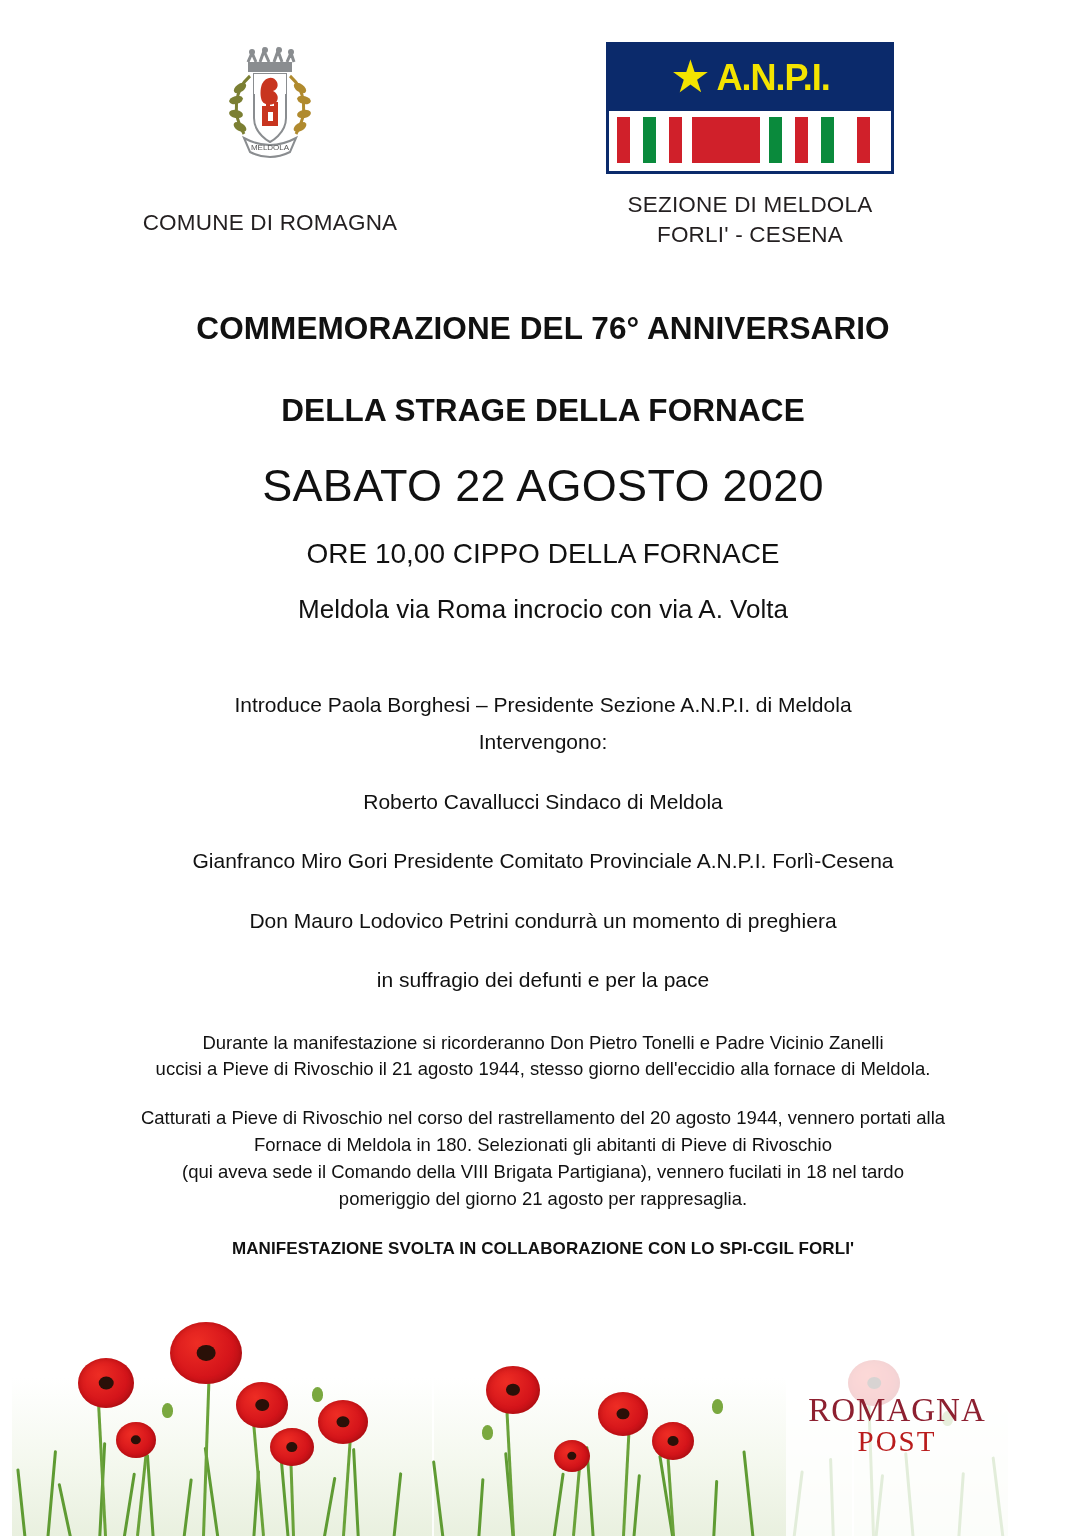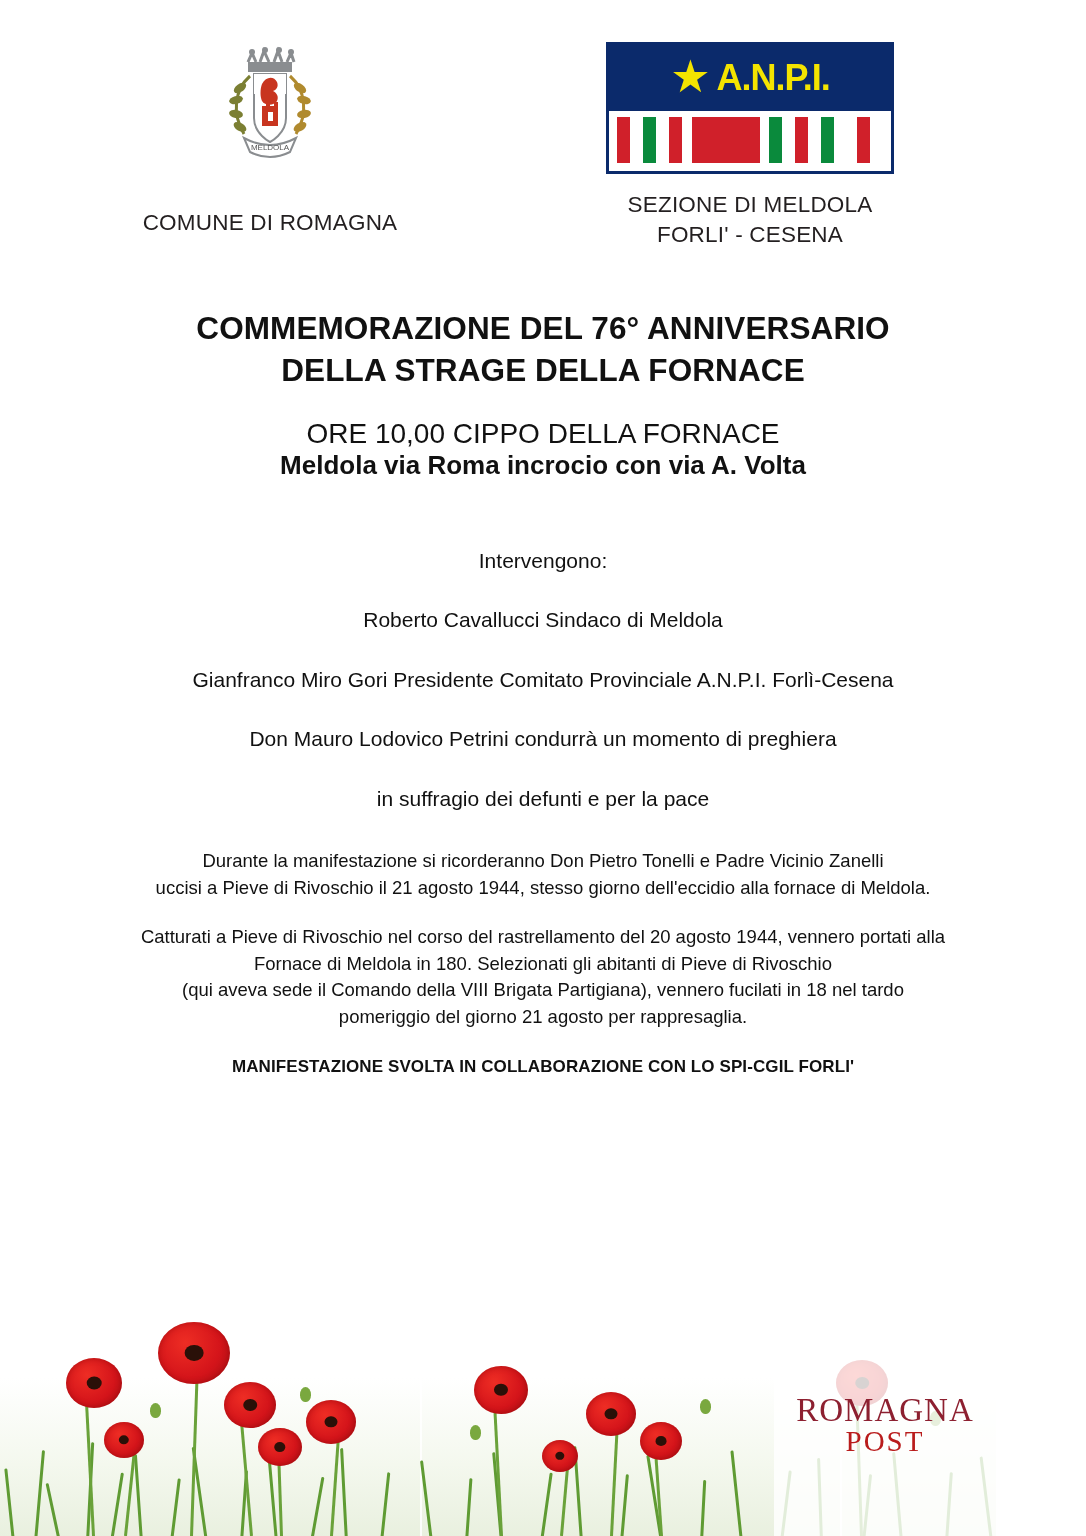--- a/index.html
+++ b/index.html
@@ -95,36 +95,37 @@
   .rib-spacer { width: 10px; background: #ffffff; }
 
   
   .title-block { text-align: center; margin-top: 58px; }
   .t1 {
     font-size: 31.5px;
     font-weight: bold;
     line-height: 1.33;
     letter-spacing: .1px;
     color: #111;
+    margin-top: 40px;
   }
   .t2 {
     font-size: 45px;
     margin-top: 28px;
     color: #111;
     letter-spacing: .3px;
   }
   .t3 {
     font-size: 28px;
     margin-top: 26px;
     color: #111;
   }
   .t4 {
     font-size: 26px;
-    color: #111;
-    font-weight: bold;
+    margin-top: 24px;
+    color: #111;
   }
 
   
   .speakers { text-align: center; margin-top: 64px; }
   .sp-line { font-size: 21px; color: #111; line-height: 1.5; }
   .sp-gap-sm { margin-top: 6px; }
   .sp-gap { margin-top: 28px; }
 
   
   .notes { text-align: center; margin-top: 34px; }
@@ -140,21 +141,21 @@
     margin-top: 26px;
     font-size: 17px;
     font-weight: bold;
     color: #111;
     letter-spacing: .1px;
   }
 
   
   .footer {
     position: absolute;
-    left: 0;
+    left: 12px;
     bottom: 0;
     width: 996px;
     height: 255px;
     overflow: hidden;
   }
   .footer-bg {
     position: absolute;
     inset: 0;
     background:
       linear-gradient(to top, #e9f0df 0%, #f4f8ee 28%, #ffffff 62%, #ffffff 100%);
@@ -315,25 +316,27 @@
     <div class="org-caption">
       <div>SEZIONE DI MELDOLA</div>
       <div>FORLI' - CESENA</div>
     </div>
   </div>
 </div>
 
 <div class="title-block">
   <div class="t1">COMMEMORAZIONE DEL 76° ANNIVERSARIO</div>
   <div class="t1">DELLA STRAGE DELLA FORNACE</div>
+  <div class="t2">SABATO 22 AGOSTO 2020</div>
   <div class="t3">ORE 10,00 CIPPO DELLA FORNACE</div>
   <div class="t4">Meldola via Roma incrocio con via A. Volta</div>
 </div>
 
 <div class="speakers">
+  <div class="sp-line">Introduce Paola Borghesi – Presidente Sezione A.N.P.I. di Meldola</div>
   <div class="sp-line sp-gap-sm">Intervengono:</div>
   <div class="sp-line sp-gap">Roberto Cavallucci Sindaco di Meldola</div>
   <div class="sp-line sp-gap">Gianfranco Miro Gori Presidente Comitato Provinciale A.N.P.I. Forlì-Cesena</div>
   <div class="sp-line sp-gap">Don Mauro Lodovico Petrini condurrà un momento di preghiera</div>
   <div class="sp-line sp-gap">in suffragio dei defunti e per la pace</div>
 </div>
 
 <div class="notes">
   <div class="note" style="white-space: pre-line;">Durante la manifestazione si ricorderanno Don Pietro Tonelli e Padre Vicinio Zanelli
 uccisi a Pieve di Rivoschio il 21 agosto 1944, stesso giorno dell'eccidio alla fornace di Meldola.</div>

